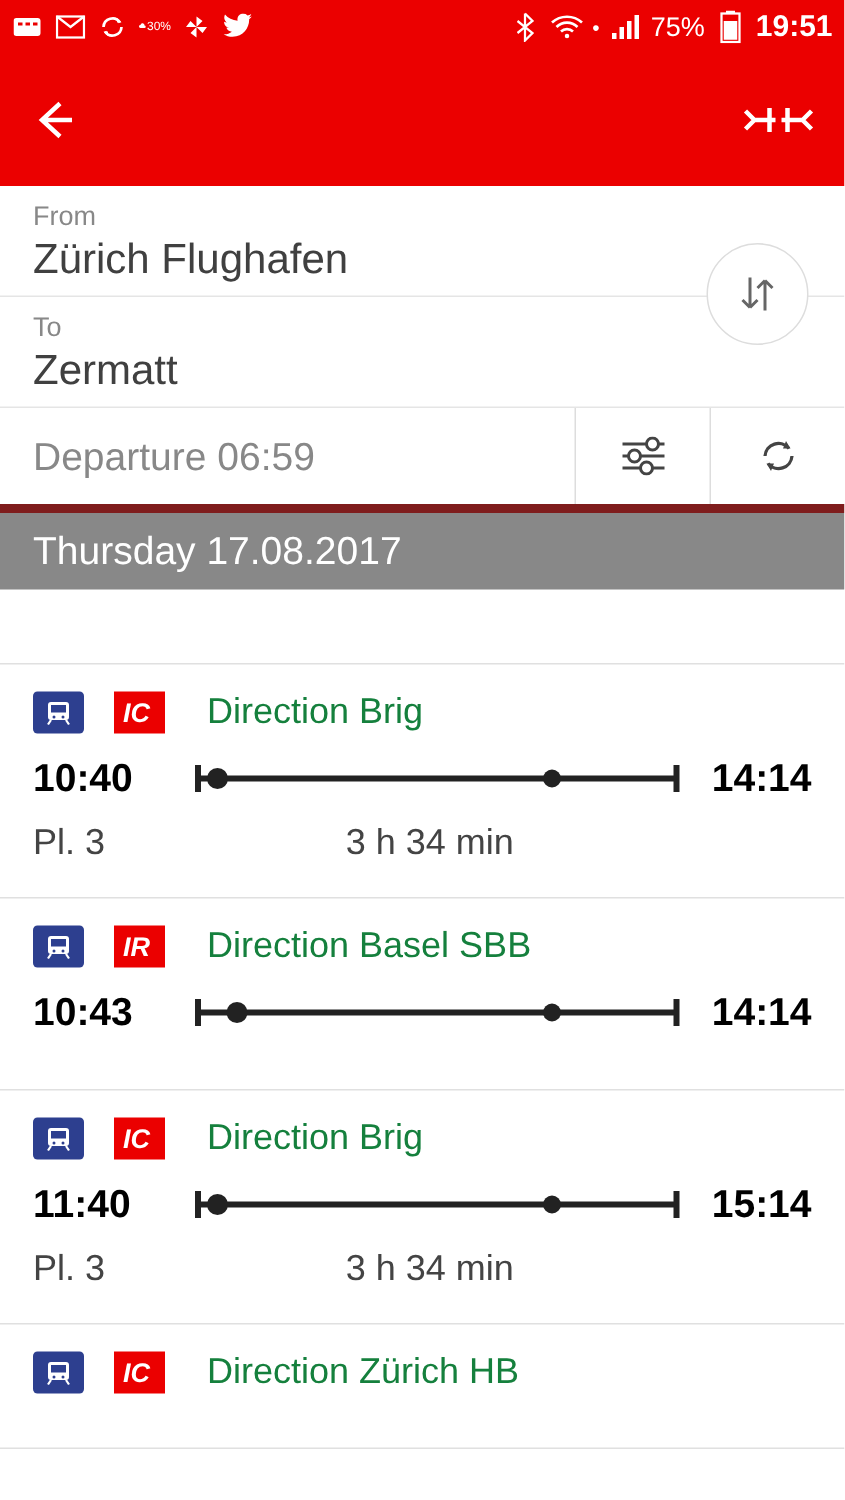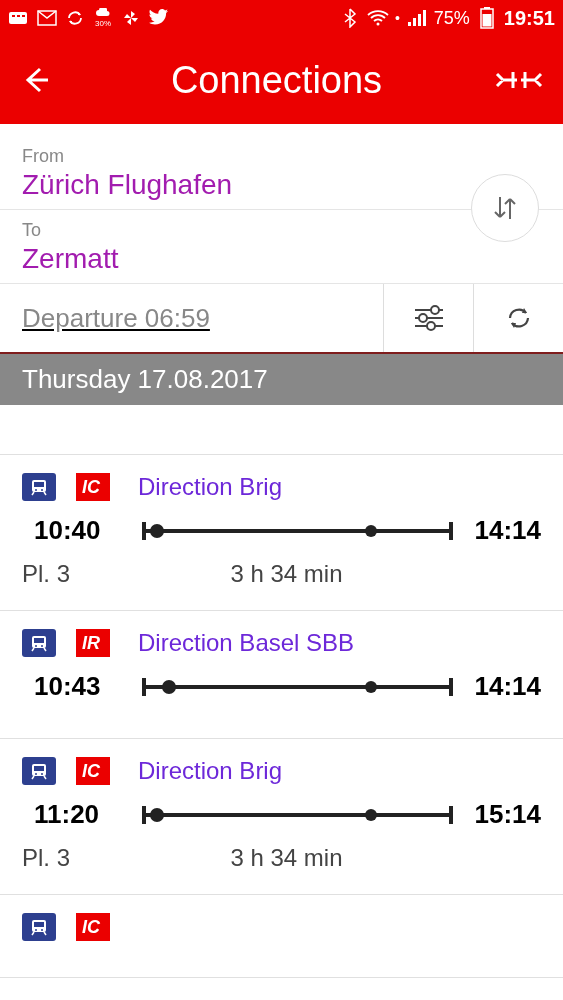--- a/index.html
+++ b/index.html
@@ -9,41 +9,41 @@
 .status-left { display: flex; gap: 6px; align-items: center; }
 .status-right { display: flex; gap: 6px; align-items: center; font-size: 18px; }
 .status-icon { width: 22px; height: 22px; display: flex; align-items: center; justify-content: center; }
 .status-time { font-size: 20px; font-weight: 700; }
 
 .header { background: #eb0000; height: 88px; display: flex; align-items: center; justify-content: space-between; padding: 0 20px; }
 .header-title { color: #fff; font-size: 38px; font-weight: 300; flex: 1; text-align: center; }
 .back-btn { width: 40px; display: flex; align-items: center; }
 .sbb-logo { width: 50px; display: flex; align-items: center; justify-content: flex-end; }
 
-.search-area { position: relative; background: #fff; margin-top: 12px; }
+.search-area { position: relative; background: #fff; }
 .search-field { padding: 10px 22px 8px; border-bottom: 1px solid #e5e5e5; }
 .search-label { font-size: 18px; color: #888; }
-.search-value { font-size: 28px; color: #a21caf; margin-top: 2px; }
+.search-value { font-size: 28px; color: #404040; margin-top: 2px; }
 .swap-btn { position: absolute; right: 24px; top: 38px; width: 68px; height: 68px; border-radius: 50%; border: 1px solid #ddd; background: #fff; display: flex; align-items: center; justify-content: center; }
 
-.controls { display: flex; border-bottom: 2px solid #7f1d1d; height: 70px; text-decoration: underline; }
+.controls { display: flex; border-bottom: 6px solid #7f1d1d; height: 70px; }
 .departure { flex: 1; display: flex; align-items: center; padding: 0 22px; font-size: 26px; color: #888; }
 .ctrl-btn { width: 90px; border-left: 1px solid #ddd; display: flex; align-items: center; justify-content: center; }
 
 .date-header { background: #888; color: #ffffff; font-size: 26px; padding: 10px 22px; }
 
 .spacer { height: 50px; border-bottom: 1px solid #e0e0e0; }
 
 .connection { padding: 18px 22px 22px; border-bottom: 1px solid #e0e0e0; }
 .conn-top { display: flex; align-items: center; gap: 20px; margin-bottom: 14px; }
 .train-icon { width: 34px; height: 28px; background: #2d3f8f; border-radius: 3px; display: flex; align-items: center; justify-content: center; }
 .train-type { background: #eb0000; color: #fff; font-weight: bold; font-style: italic; font-size: 18px; padding: 3px 10px 3px 6px; height: 28px; display: flex; align-items: center; }
-.direction { font-size: 24px; color: #6d28d9; margin-left: 8px; }
+.direction { font-size: 24px; color: #15803d; margin-left: 8px; }
 .conn-mid { display: flex; align-items: center; margin-bottom: 14px; }
-.time-dep { font-size: 26px; font-weight: bold; width: 100px; margin-left: 12px; }
+.time-dep { font-size: 26px; font-weight: bold; width: 100px; }
 .time-arr { font-size: 26px; font-weight: bold; width: 80px; text-align: right; }
 .timeline { flex: 1; height: 20px; position: relative; display: flex; align-items: center; margin: 0 10px; }
 .timeline-bar { height: 4px; background: #222; width: 100%; position: relative; }
 .timeline-bar::before { content: ''; position: absolute; left: -2px; top: -7px; width: 4px; height: 18px; background: #222; }
 .timeline-bar::after { content: ''; position: absolute; right: -2px; top: -7px; width: 4px; height: 18px; background: #222; }
 .dot1 { position: absolute; width: 14px; height: 14px; background: #222; border-radius: 50%; left: 2%; top: 50%; transform: translateY(-50%); }
 .dot2 { position: absolute; width: 12px; height: 12px; background: #222; border-radius: 50%; left: 72%; top: 50%; transform: translateY(-50%); }
 .conn-bot { display: flex; }
 .platform { font-size: 24px; color: #444; width: 100px; }
 .duration { flex: 1; font-size: 24px; color: #444; text-align: center; padding-right: 90px; }
@@ -66,21 +66,21 @@
           <rect x="1" y="1" width="18" height="14" fill="none" stroke="#fff" stroke-width="1.5"></rect>
           <path d="M1 1 L10 8 L19 1" fill="none" stroke="#fff" stroke-width="1.5"></path>
         </svg>
       </span>
     <span class="status-icon">
         <svg width="20" height="20" viewBox="0 0 20 20">
           <path d="M4 10 a6 6 0 0 1 11 -3 M16 10 a6 6 0 0 1 -11 3" fill="none" stroke="#fff" stroke-width="1.8"></path>
           <path d="M13 4 L16 7 L13 7 Z M7 16 L4 13 L7 13 Z" fill="#fff"></path>
         </svg>
       </span>
-    <span class="status-icon" style="flex-direction:column;font-size:8px;line-height:8px;">
+    <span class="status-icon" style="flex-direction:row;font-size:8px;line-height:8px;">
         <svg width="18" height="12" viewBox="0 0 18 12">
           <path d="M5 8 a3 3 0 0 1 0-6 a4 4 0 0 1 8 1 a2.5 2.5 0 0 1 0 5 Z" fill="#fff"></path>
         </svg>
         <span style="color:#fff">30%</span>
       </span>
     <span class="status-icon">
         <svg width="20" height="20" viewBox="0 0 20 20">
           <path d="M10 10 L10 3 L14 6 Z M10 10 L17 10 L14 14 Z M10 10 L10 17 L6 14 Z M10 10 L3 10 L6 6 Z" fill="#fff"></path>
         </svg>
       </span>
@@ -122,21 +122,20 @@
     <span class="status-time">19:51</span>
   </div>
 </div>
 
 <div class="header">
   <div class="back-btn">
     <svg width="30" height="30" viewBox="0 0 30 30">
         <path d="M20 4 L8 15 L20 26 M8 15 L28 15" fill="none" stroke="#fff" stroke-width="3"></path>
       </svg>
   </div>
-  <div class="header-title">Connections</div>
   <div class="sbb-logo">
     <svg width="48" height="26" viewBox="0 0 48 26">
         <path d="M8 13 L2 7 M8 13 L2 19 M8 13 L22 13 M40 13 L46 7 M40 13 L46 19 M40 13 L26 13 M18 5 L18 21 M30 5 L30 21" stroke="#fff" stroke-width="3" fill="none"></path>
       </svg>
   </div>
 </div>
 
 <div class="search-area">
   <div class="search-field">
     <div class="search-label">From</div>
@@ -241,21 +240,21 @@
             <circle cx="7" cy="12" r="1" fill="#2d3f8f"></circle>
             <circle cx="13" cy="12" r="1" fill="#2d3f8f"></circle>
             <path d="M5 14 L3 17 M15 14 L17 17" stroke="#fff" stroke-width="1.5"></path>
           </svg>
         </span>
       <span class="train-type">IC</span>
       <span class="direction">Direction Brig</span>
     </div>
 
     <div class="conn-mid">
-      <span class="time-dep">11:20</span>
+      <span class="time-dep">11:40</span>
       <div class="timeline">
         <div class="timeline-bar"></div>
         <div class="dot1" style="left:2%"></div>
         <div class="dot2"></div>
       </div>
       <span class="time-arr">15:14</span>
     </div>
     <div class="conn-bot">
       <span class="platform">Pl. 3</span>
       <span class="duration">3 h 34 min</span>
@@ -266,16 +265,17 @@
       <span class="train-icon">
           <svg width="20" height="18" viewBox="0 0 20 18">
             <rect x="3" y="2" width="14" height="12" rx="2" fill="#fff"></rect>
             <rect x="5" y="4" width="10" height="5" fill="#2d3f8f"></rect>
             <circle cx="7" cy="12" r="1" fill="#2d3f8f"></circle>
             <circle cx="13" cy="12" r="1" fill="#2d3f8f"></circle>
             <path d="M5 14 L3 17 M15 14 L17 17" stroke="#fff" stroke-width="1.5"></path>
           </svg>
         </span>
       <span class="train-type">IC</span>
+      <span class="direction">Direction Zürich HB</span>
     </div>
 
   </div>
   </div>
 
 </body></html>

